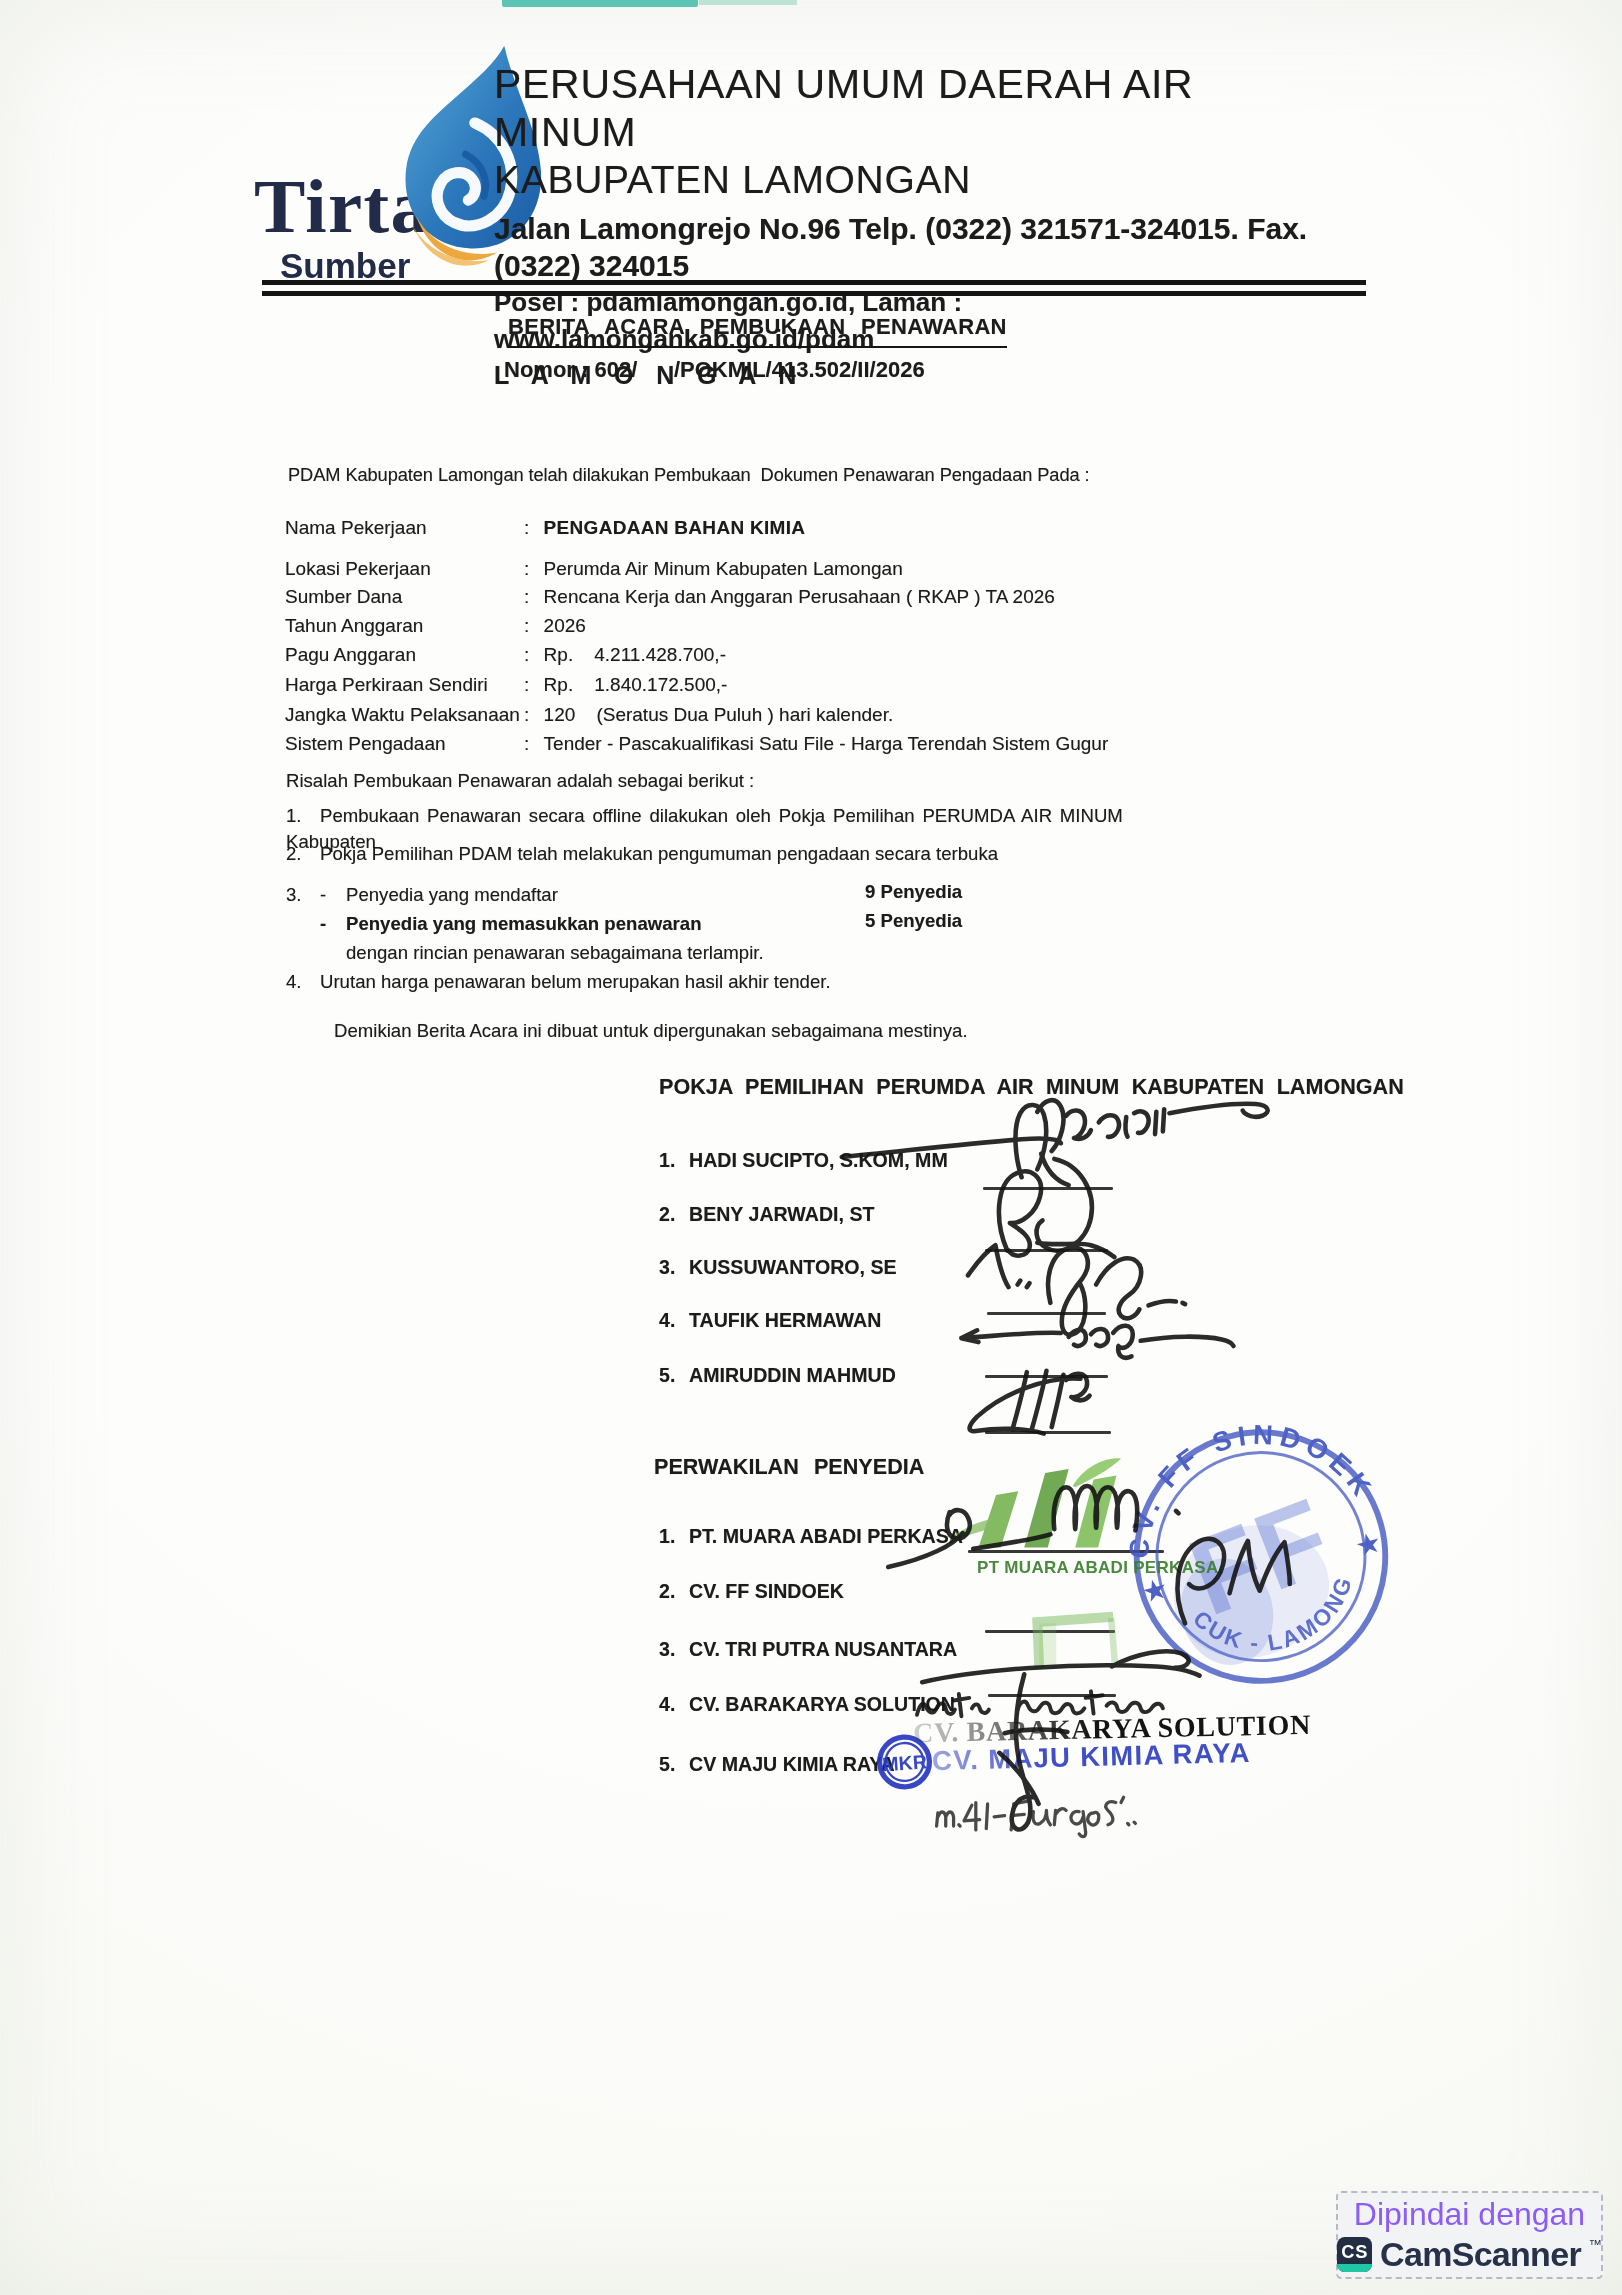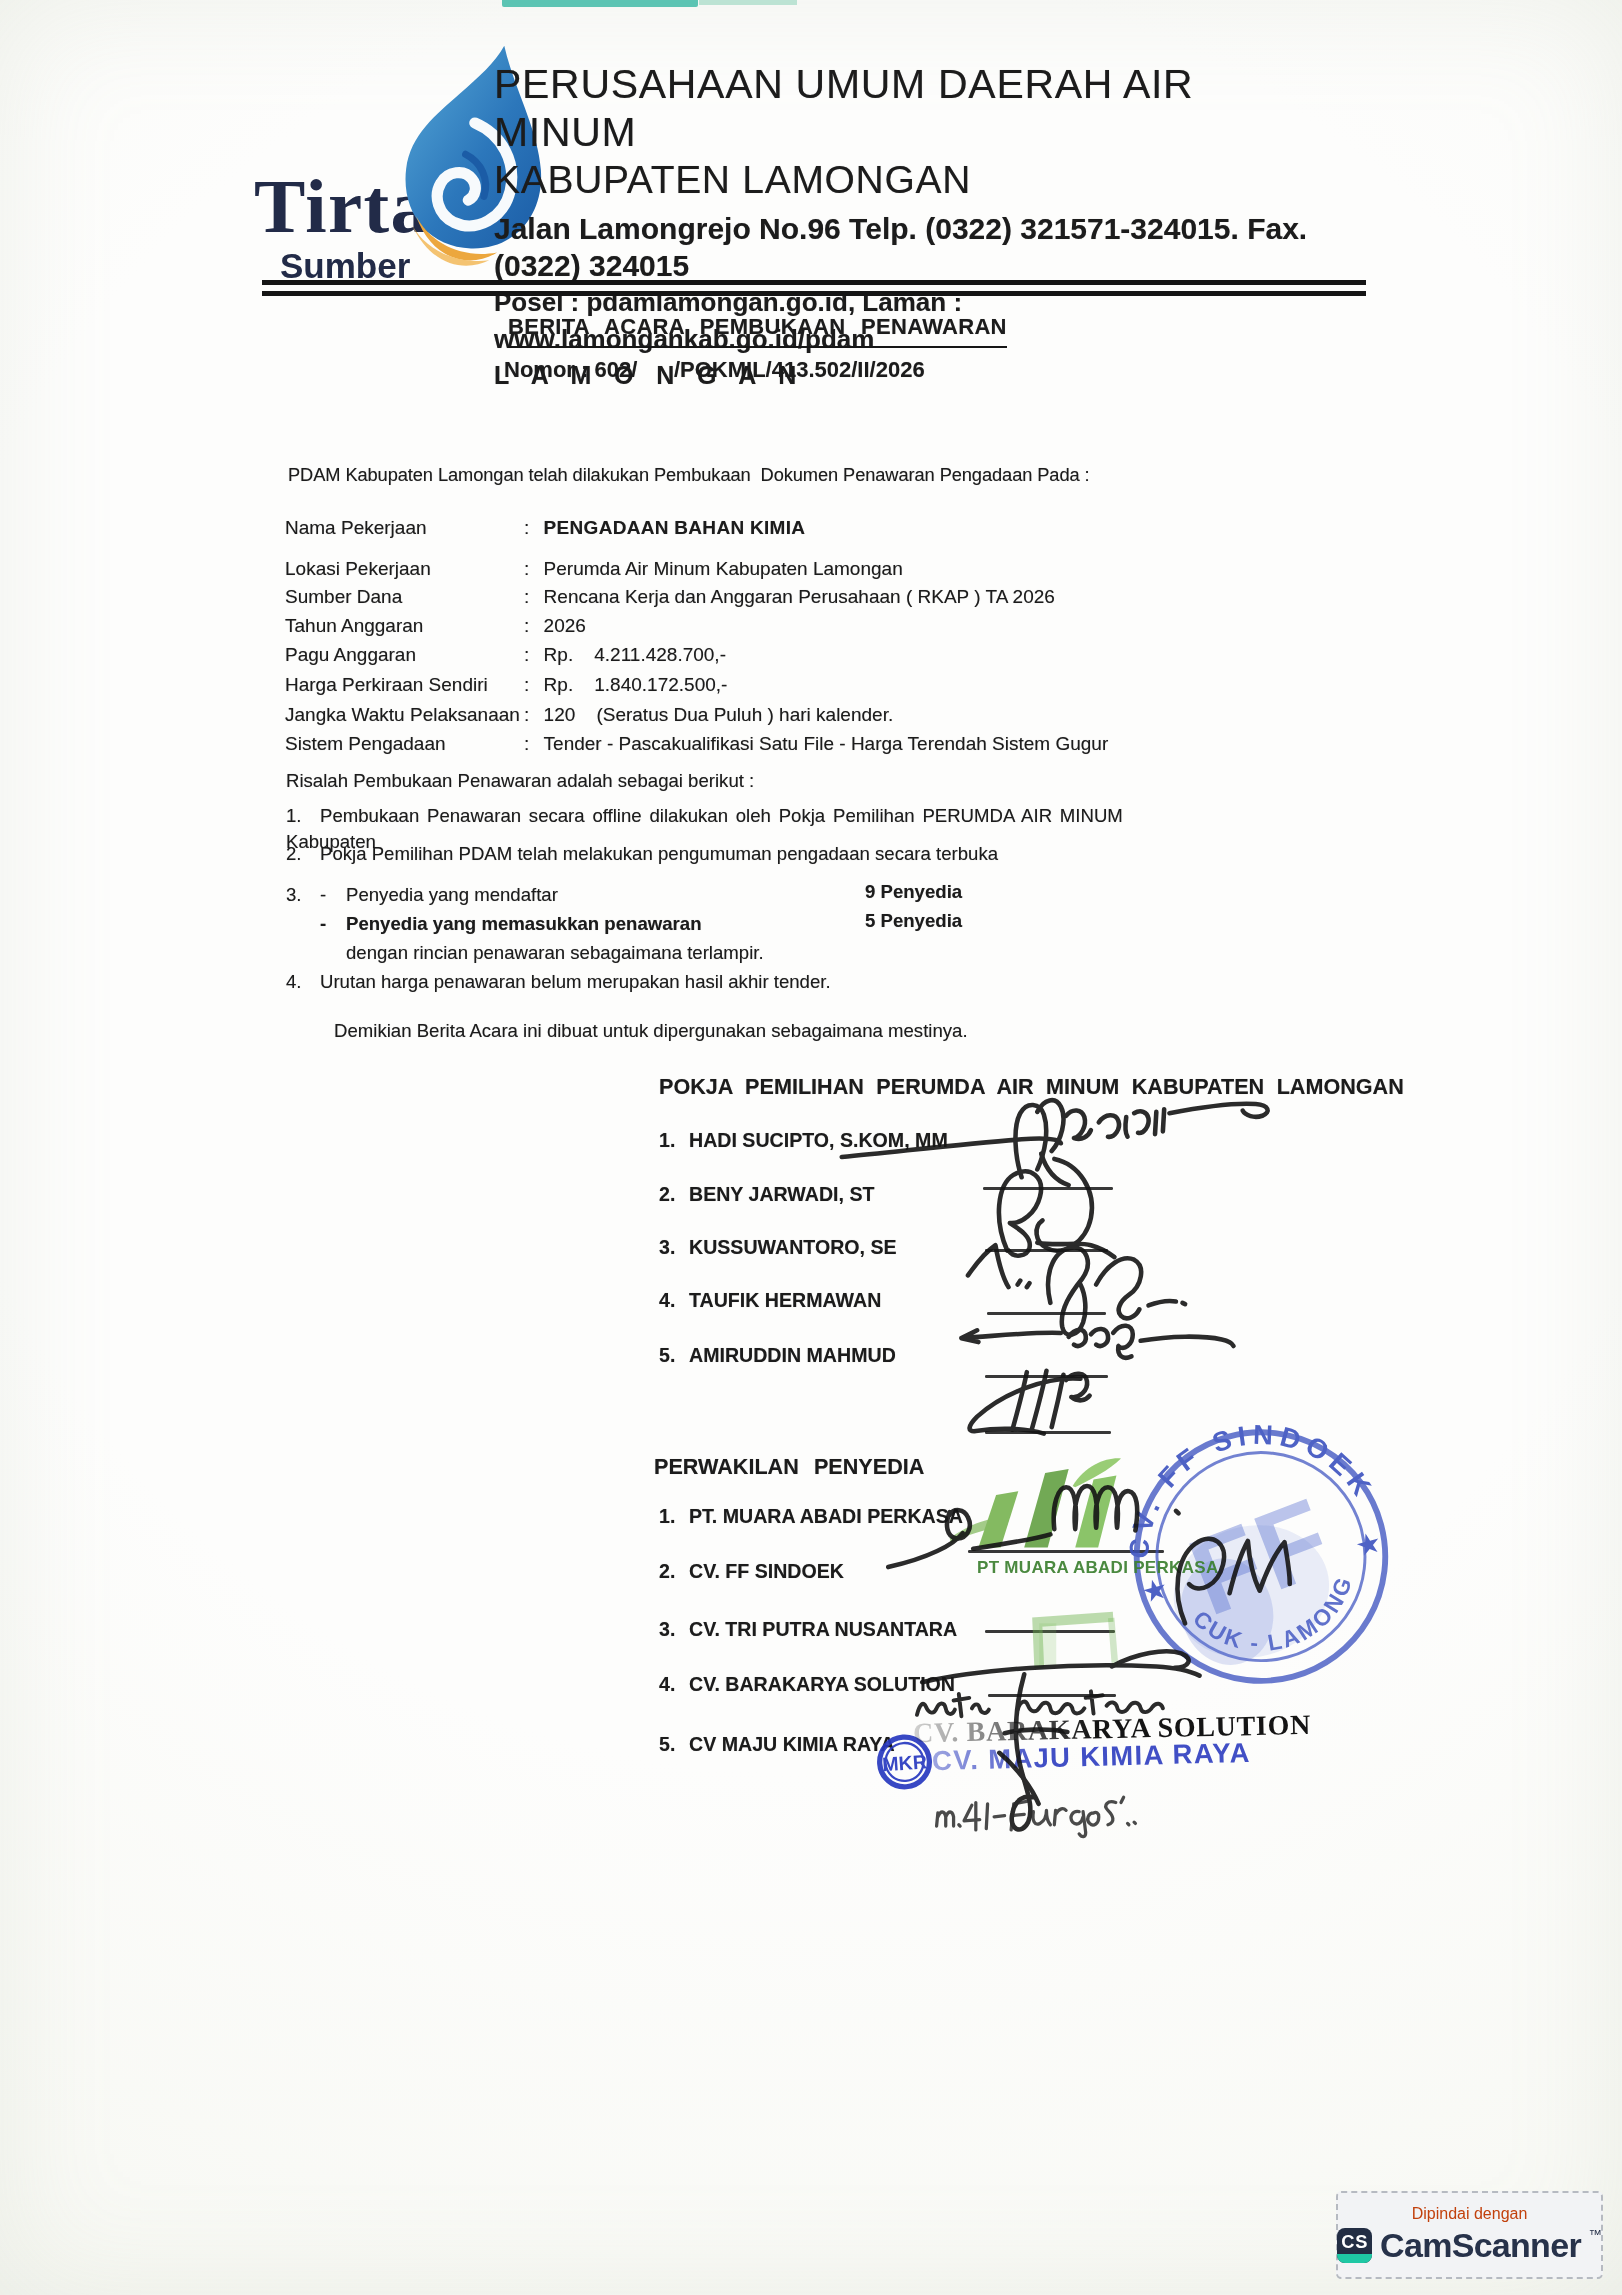--- a/index.html
+++ b/index.html
@@ -35,33 +35,33 @@
   .drow .lab{display:inline-block;width:239px;}
   .drow .colon{display:inline-block;width:19.6px;}
   .drow .val{white-space:pre-wrap;}
   .drow.strong .val{font-weight:700;letter-spacing:0.3px;}
   .lrow{font-size:18.6px;line-height:26px;}
   .lrow .num{display:inline-block;width:34px;}
   .lrow .dash{display:inline-block;width:26px;}
   .pcount{font-size:18.6px;font-weight:700;}
   
   .sec-head{font-size:21.6px;font-weight:700;text-align:center;}
-  .mrow{font-size:19.6px;font-weight:700;}
+  .mrow{font-size:19.6px;font-weight:700;margin-top:20px;}
   .mrow .num{display:inline-block;width:30px;}
   .sline{background:#1d1d1d;height:2.6px;border-radius:1.3px;opacity:.88;}
   
   .muara-label{left:977px;top:1558px;font-size:17px;font-weight:700;color:#3c8030;letter-spacing:0.3px;opacity:.92;}
   .barakarya-stamp{left:913px;top:1713px;font-family:"Liberation Serif",serif;font-weight:700;font-size:28px;color:#141414;letter-spacing:0.7px;transform:rotate(-1.2deg);
     -webkit-mask-image:linear-gradient(90deg,rgba(0,0,0,.18),#000 45%);mask-image:linear-gradient(90deg,rgba(0,0,0,.18),#000 45%);}
   .mkr-text{left:932px;top:1741px;font-size:27.5px;font-weight:700;color:#2d3dc0;letter-spacing:1.3px;transform:rotate(-1.5deg);opacity:.9;
     -webkit-mask-image:linear-gradient(90deg,rgba(0,0,0,.5),#000 35%);mask-image:linear-gradient(90deg,rgba(0,0,0,.5),#000 35%);}
   
   .cs-badge{left:1336px;top:2191px;width:267px;height:88px;border:2px dashed #b6bac1;border-radius:5.2px;background:#f2f3f5;
     display:flex;flex-direction:column;align-items:center;justify-content:center;gap:2.6px;}
-  .cs-line1{font-size:16px;color:#c2410c;}
+  .cs-line1{font-size:32px;color:#8b5cf6;}
   .cs-row{display:flex;align-items:center;gap:7.9px;}
   .cs-icon{position:relative;width:35px;height:35px;border-radius:7.9px;background:#232e44;}
   .cs-icon .cs-txt{position:absolute;left:0;right:0;top:3.3px;text-align:center;color:#fff;font-weight:700;font-size:18.3px;letter-spacing:0.7px;}
   .cs-icon .cs-teal{position:absolute;left:0;right:0;bottom:0;height:8.5px;background:#1fc8a5;border-radius:0 0 7.9px 7.9px;}
   .cs-brand{font-size:34px;font-weight:700;color:#27324a;letter-spacing:-0.7px;}
   .cs-tm{font-size:13px;color:#27324a;align-self:flex-start;margin-top:1.3px;}
   svg{position:absolute;left:0;top:0;}
   svg text{font-family:"Liberation Sans",sans-serif;}
 </style>
 </head>

